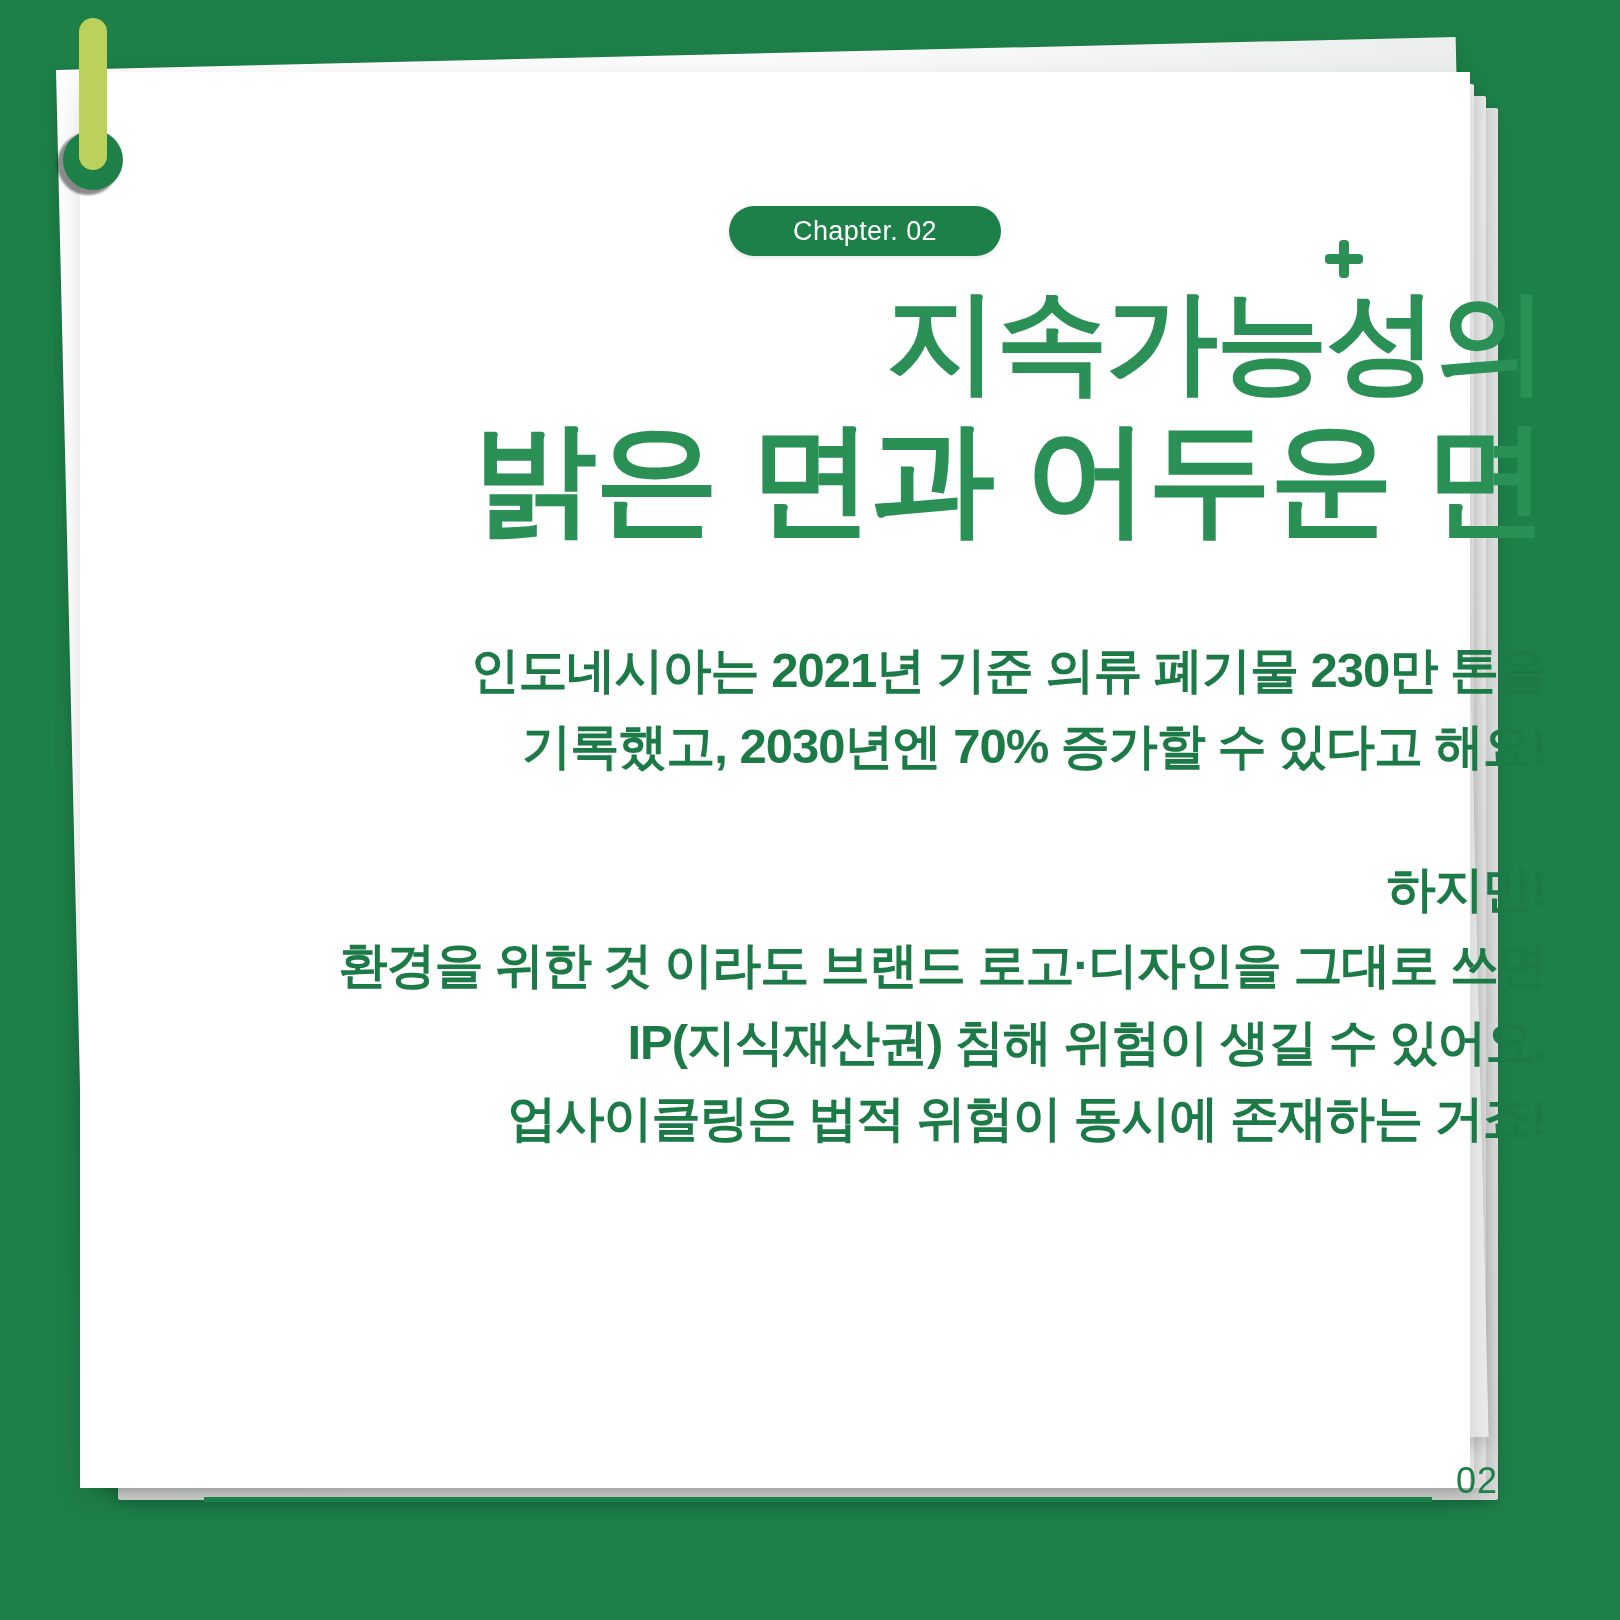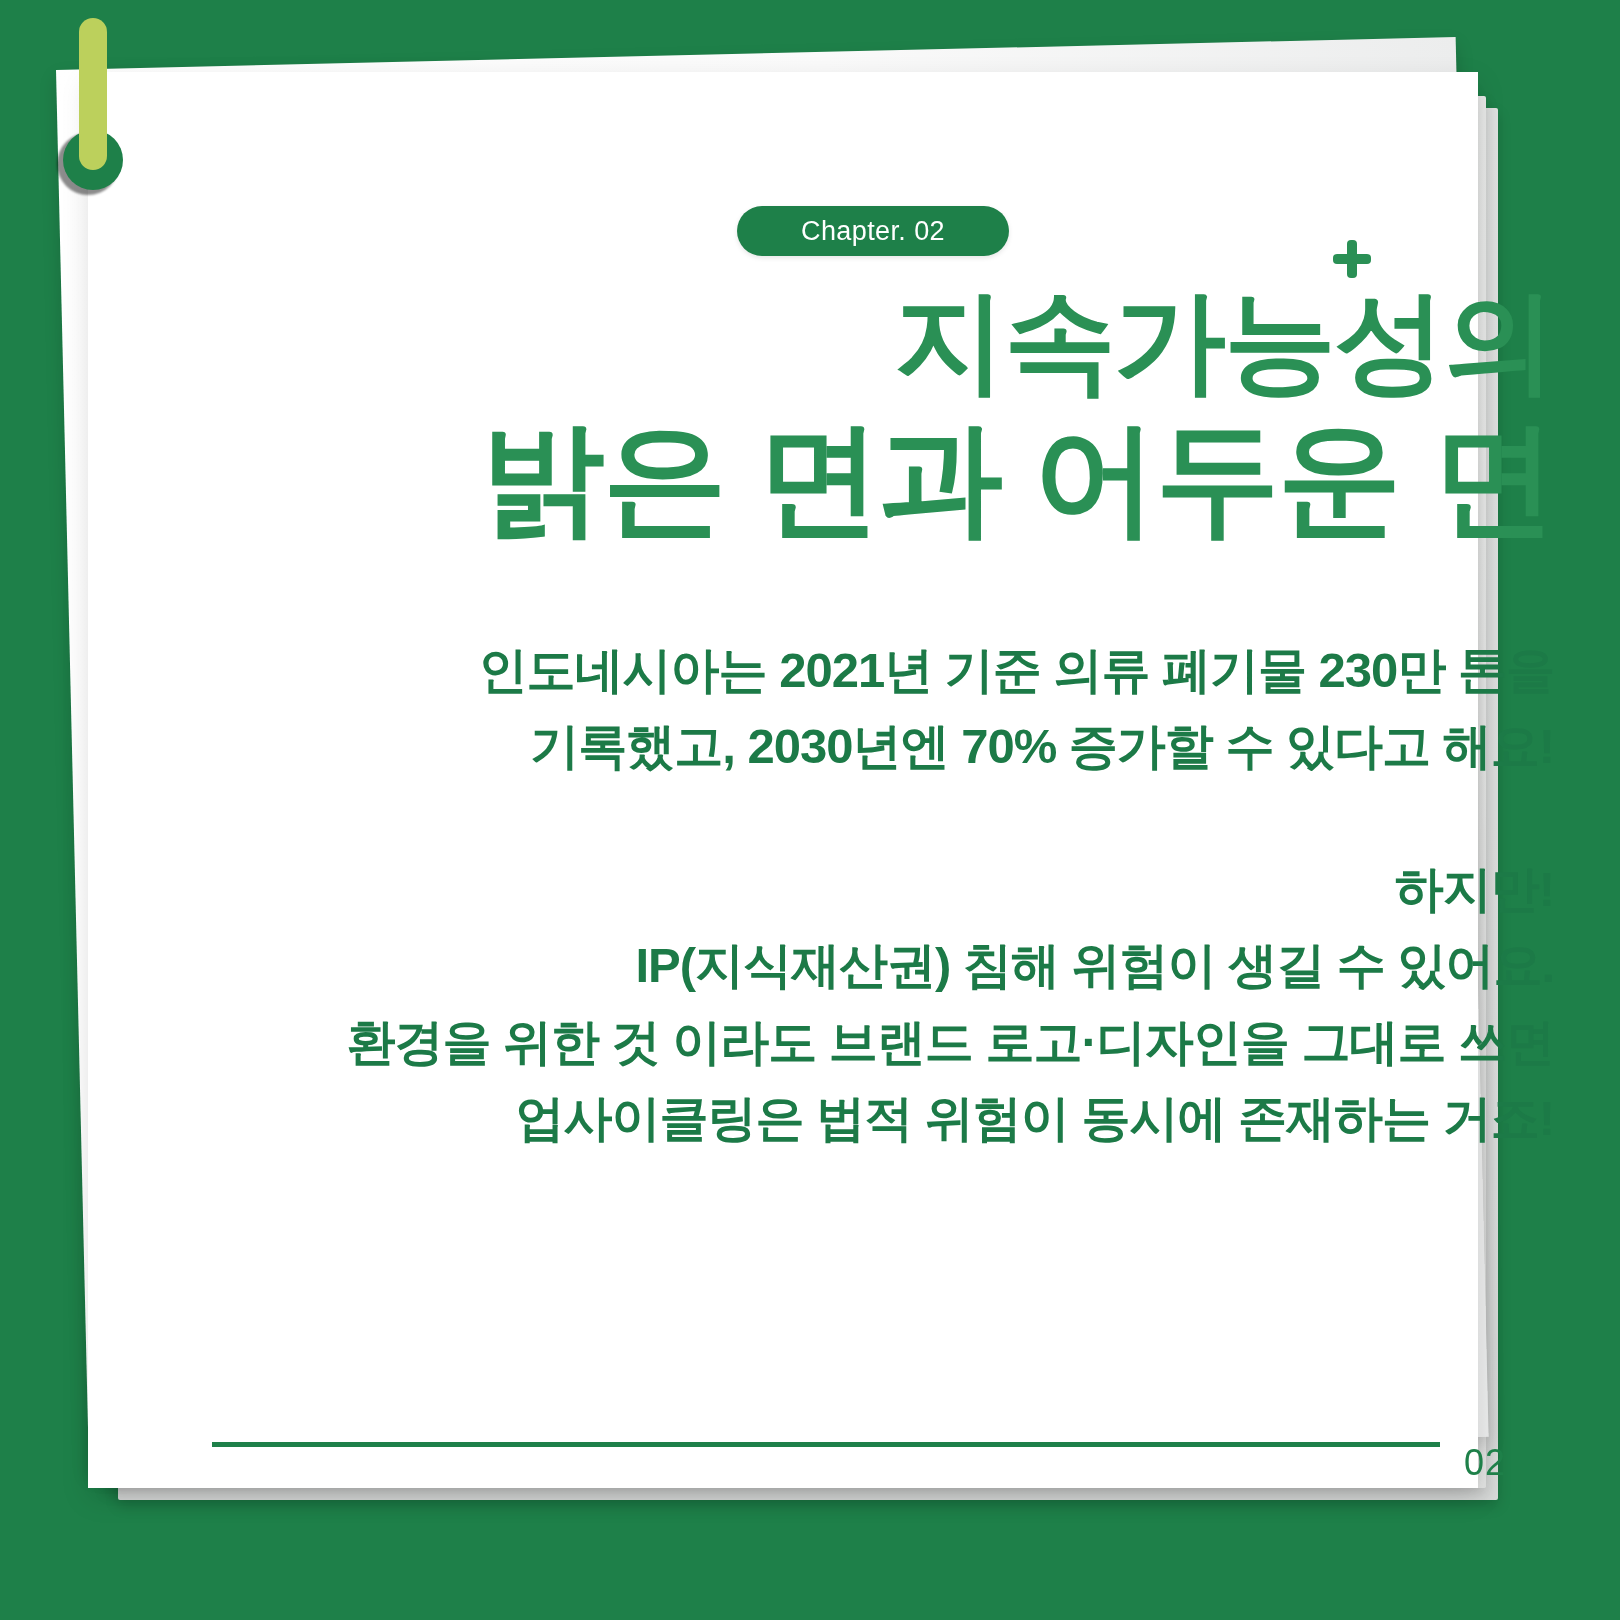--- a/index.html
+++ b/index.html
@@ -48,21 +48,21 @@
     width: 1400px; height: 1400px;
     background: linear-gradient(90deg,#ffffff 0%, #fafafa 55%, #eceded 100%);
     transform: rotate(-1.35deg);
     transform-origin: 0 0;
     box-shadow: 0 8px 18px rgba(0,0,0,0.16);
   }
 
   
   .card {
     position: absolute;
-    left: 88px; top: 72px;
+    left: 80px; top: 72px;
     width: 1390px; height: 1416px;
     background: #ffffff;
     box-shadow: 0 10px 26px rgba(0,0,0,0.13);
   }
 
   
   .pin-shadow {
     position: absolute;
     left: 57px; top: 133px;
     width: 62px; height: 62px;
@@ -148,21 +148,21 @@
   .body .gap { height: 66px; }
   .body .line { display: block; }
 
   
   .footer {
     position: absolute;
     left: 76px; top: 1370px;
     width: 1390px;
     height: 60px;
     display: flex;
-    align-items: flex-start;
+    align-items: flex-end;
     padding: 0 48px 0 48px;
     box-sizing: border-box;
   }
   .footer-rule {
     flex: 1;
     height: 5px;
     background: #1e8049;
     margin-right: 24px;
   }
   .page-num {
@@ -194,22 +194,22 @@
     </div>
 
     <div class="body">
       <p>
         <span class="line">인도네시아는 2021년 기준 의류 폐기물 230만 톤을</span>
         <span class="line">기록했고, 2030년엔 70% 증가할 수 있다고 해요!</span>
       </p>
       <div class="gap"></div>
       <p>
         <span class="line">하지만!</span>
+        <span class="line">환경을 위한 것 이라도 브랜드 로고·디자인을 그대로 쓰면</span>
         <span class="line">IP(지식재산권) 침해 위험이 생길 수 있어요.</span>
-        <span class="line">환경을 위한 것 이라도 브랜드 로고·디자인을 그대로 쓰면</span>
         <span class="line">업사이클링은 법적 위험이 동시에 존재하는 거죠!</span>
       </p>
     </div>
 
     <div class="footer">
       <div class="footer-rule"></div>
       <div class="page-num">02</div>
     </div>
 
   </div>

